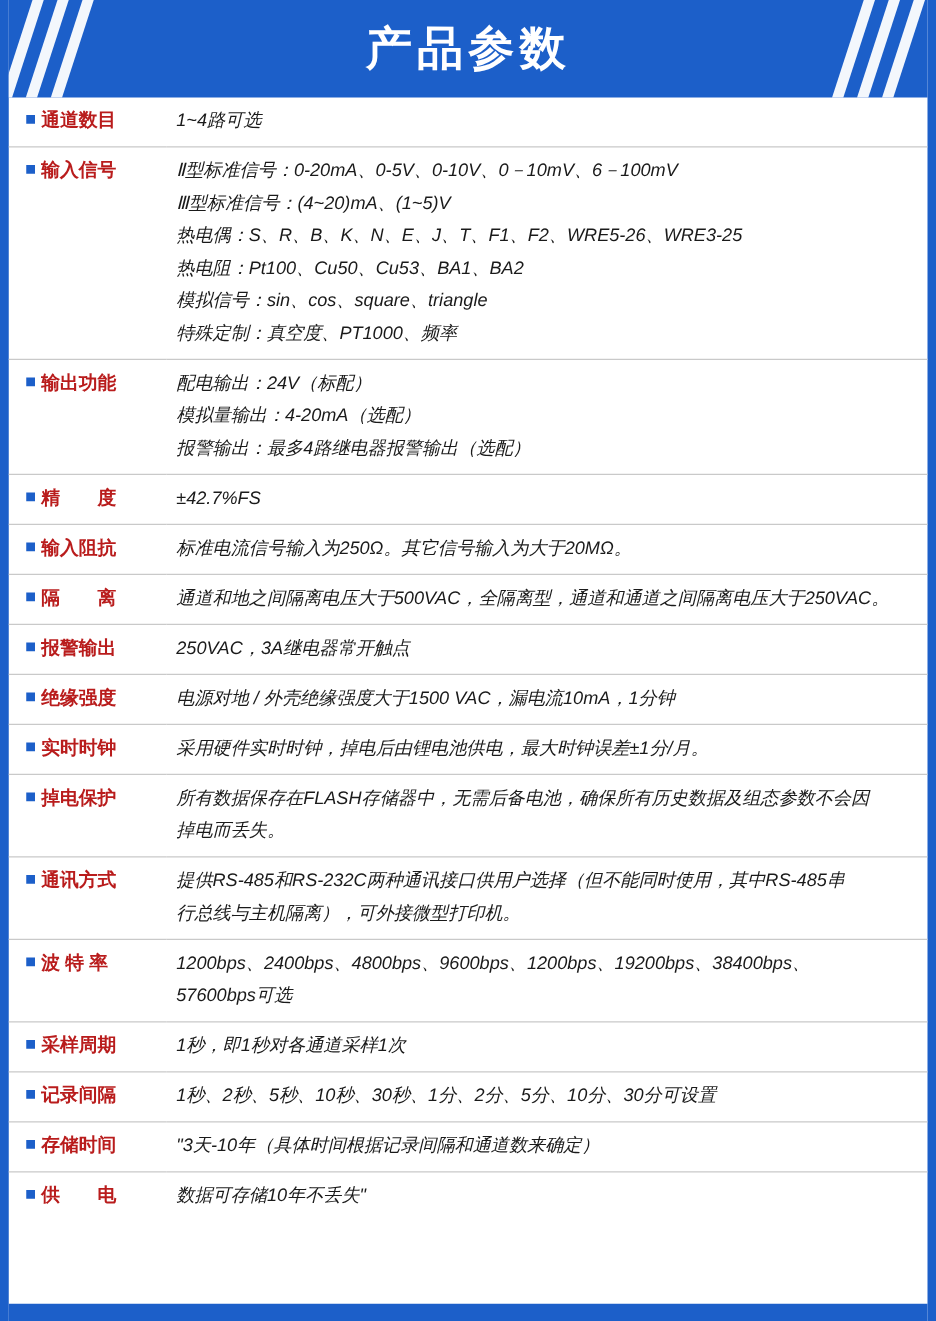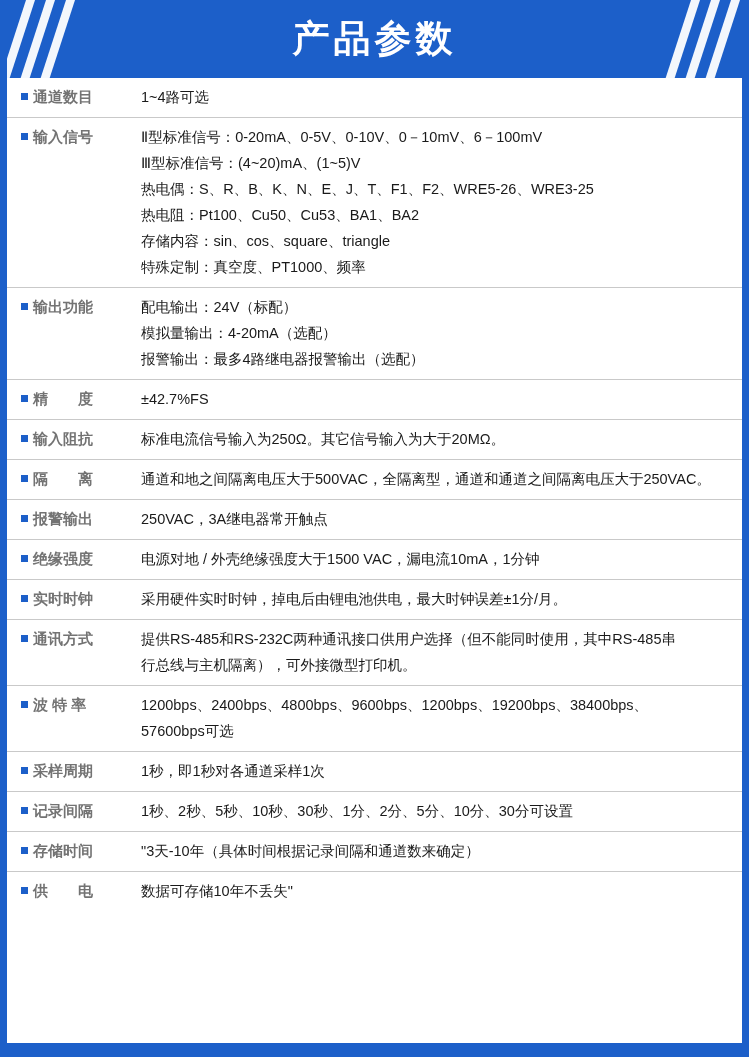--- a/index.html
+++ b/index.html
@@ -81,38 +81,39 @@
     vertical-align: top;
     padding: 6px 4px 7px 4px;
     font-size: 14.5px;
     line-height: 26px;
   }
   td.label-cell {
     width: 108px;
     padding-left: 14px;
     font-weight: bold;
     font-size: 15px;
-    color: #737373;
+    color: #b91c1c;
     white-space: nowrap;
   }
   td.label-cell .bullet {
     display: inline-block;
     width: 7px;
     height: 7px;
     background: #1c5fc9;
     margin-right: 5px;
     vertical-align: 2px;
   }
   td.value-cell {
     padding-left: 8px;
     color: #1a1a1a;
   }
   .value-line {
     display: block;
     white-space: nowrap;
+    font-style: italic;
   }
   .footer-bar {
     position: absolute;
     left: 0;
     right: 0;
     bottom: 0;
     height: 14px;
     background: #1c5fc9;
   }
 </style>
@@ -143,21 +144,21 @@
             <span class="value-line">1~4路可选</span>
           </td>
         </tr>
         <tr>
           <td class="label-cell"><span class="bullet"></span><span>输入信号</span></td>
           <td class="value-cell">
             <span class="value-line">Ⅱ型标准信号：0-20mA、0-5V、0-10V、0－10mV、6－100mV</span>
             <span class="value-line">Ⅲ型标准信号：(4~20)mA、(1~5)V</span>
             <span class="value-line">热电偶：S、R、B、K、N、E、J、T、F1、F2、WRE5-26、WRE3-25</span>
             <span class="value-line">热电阻：Pt100、Cu50、Cu53、BA1、BA2</span>
-            <span class="value-line">存储内容：sin、cos、square、triangle</span>
+            <span class="value-line">模拟信号：sin、cos、square、triangle</span>
             <span class="value-line">特殊定制：真空度、PT1000、频率</span>
           </td>
         </tr>
         <tr>
           <td class="label-cell"><span class="bullet"></span><span>输出功能</span></td>
           <td class="value-cell">
             <span class="value-line">配电输出：24V（标配）</span>
             <span class="value-line">模拟量输出：4-20mA（选配）</span>
             <span class="value-line">报警输出：最多4路继电器报警输出（选配）</span>
           </td>
@@ -192,20 +193,27 @@
             <span class="value-line">电源对地 / 外壳绝缘强度大于1500 VAC，漏电流10mA，1分钟</span>
           </td>
         </tr>
         <tr>
           <td class="label-cell"><span class="bullet"></span><span>实时时钟</span></td>
           <td class="value-cell">
             <span class="value-line">采用硬件实时时钟，掉电后由锂电池供电，最大时钟误差±1分/月。</span>
           </td>
         </tr>
         <tr>
+          <td class="label-cell"><span class="bullet"></span><span>掉电保护</span></td>
+          <td class="value-cell">
+            <span class="value-line">所有数据保存在FLASH存储器中，无需后备电池，确保所有历史数据及组态参数不会因</span>
+            <span class="value-line">掉电而丢失。</span>
+          </td>
+        </tr>
+        <tr>
           <td class="label-cell"><span class="bullet"></span><span>通讯方式</span></td>
           <td class="value-cell">
             <span class="value-line">提供RS-485和RS-232C两种通讯接口供用户选择（但不能同时使用，其中RS-485串</span>
             <span class="value-line">行总线与主机隔离），可外接微型打印机。</span>
           </td>
         </tr>
         <tr>
           <td class="label-cell"><span class="bullet"></span><span>波 特 率</span></td>
           <td class="value-cell">
             <span class="value-line">1200bps、2400bps、4800bps、9600bps、1200bps、19200bps、38400bps、</span>

